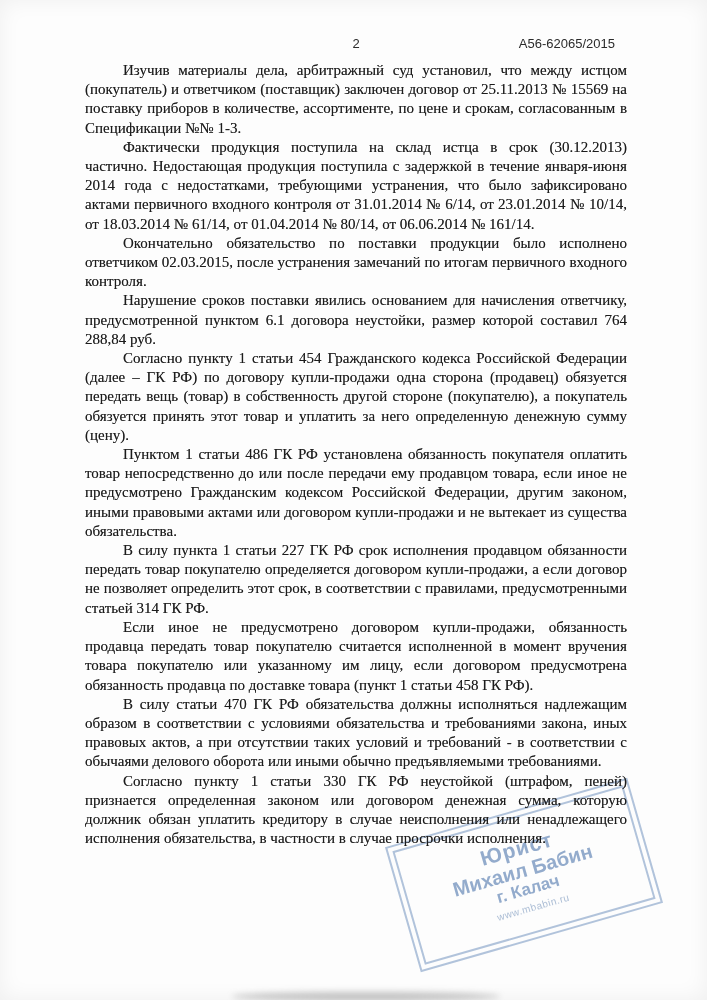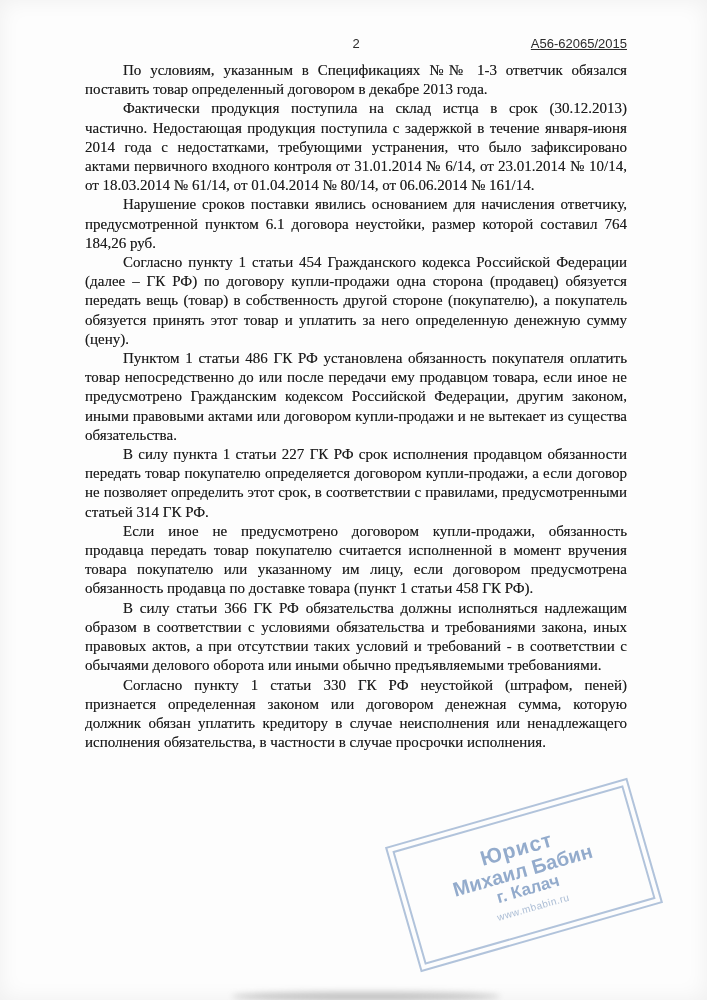--- a/index.html
+++ b/index.html
@@ -28,23 +28,22 @@
     color: #2b2b2b;
     z-index: 2;
   }
   .page-num {
     position: absolute;
     left: 0; right: 0;
     text-align: center;
   }
   .case-num {
     position: absolute;
-    right: 0;
+    right: 12px;
     top: 0;
-    text-decoration: underline;
   }
   .content {
     position: absolute;
     top: 61px;
     left: 85px;
     width: 542px;
     z-index: 2;
   }
   p.para {
     margin: 0;
@@ -105,28 +104,29 @@
 <body>
 
 <div class="page">
 
   <div class="header">
     <div class="page-num">2</div>
     <div class="case-num">А56-62065/2015</div>
   </div>
 
   <div class="content">
-    <p class="para">По условиям, указанным в Спецификациях №№ 1-3 ответчик обязался поставить товар определенный договором в декабре 2013 года.</p>
+    <p class="para">Изучив материалы дела, арбитражный суд установил, что между истцом (покупатель) и ответчиком (поставщик) заключен договор от 25.11.2013 № 15569 на поставку приборов в количестве, ассортименте, по цене и срокам, согласованным в Спецификации №№ 1-3.</p>
     <p class="para">Фактически продукция поступила на склад истца в срок (30.12.2013) частично. Недостающая продукция поступила с задержкой в течение января-июня 2014 года с недостатками, требующими устранения, что было зафиксировано актами первичного входного контроля от 31.01.2014 № 6/14, от 23.01.2014 № 10/14, от 18.03.2014 № 61/14, от 01.04.2014 № 80/14, от 06.06.2014 № 161/14.</p>
-    <p class="para">Нарушение сроков поставки явились основанием для начисления ответчику, предусмотренной пунктом 6.1 договора неустойки, размер которой составил 764 184,26 руб.</p>
+    <p class="para">Окончательно обязательство по поставки продукции было исполнено ответчиком 02.03.2015, после устранения замечаний по итогам первичного входного контроля.</p>
+    <p class="para">Нарушение сроков поставки явились основанием для начисления ответчику, предусмотренной пунктом 6.1 договора неустойки, размер которой составил 764 288,84 руб.</p>
     <p class="para">Согласно пункту 1 статьи 454 Гражданского кодекса Российской Федерации (далее – ГК РФ) по договору купли-продажи одна сторона (продавец) обязуется передать вещь (товар) в собственность другой стороне (покупателю), а покупатель обязуется принять этот товар и уплатить за него определенную денежную сумму (цену).</p>
     <p class="para">Пунктом 1 статьи 486 ГК РФ установлена обязанность покупателя оплатить товар непосредственно до или после передачи ему продавцом товара, если иное не предусмотрено Гражданским кодексом Российской Федерации, другим законом, иными правовыми актами или договором купли-продажи и не вытекает из существа обязательства.</p>
     <p class="para">В силу пункта 1 статьи 227 ГК РФ срок исполнения продавцом обязанности передать товар покупателю определяется договором купли-продажи, а если договор не позволяет определить этот срок, в соответствии с правилами, предусмотренными статьей 314 ГК РФ.</p>
     <p class="para">Если иное не предусмотрено договором купли-продажи, обязанность продавца передать товар покупателю считается исполненной в момент вручения товара покупателю или указанному им лицу, если договором предусмотрена обязанность продавца по доставке товара (пункт 1 статьи 458 ГК РФ).</p>
-    <p class="para">В силу статьи 366 ГК РФ обязательства должны исполняться надлежащим образом в соответствии с условиями обязательства и требованиями закона, иных правовых актов, а при отсутствии таких условий и требований - в соответствии с обычаями делового оборота или иными обычно предъявляемыми требованиями.</p>
+    <p class="para">В силу статьи 470 ГК РФ обязательства должны исполняться надлежащим образом в соответствии с условиями обязательства и требованиями закона, иных правовых актов, а при отсутствии таких условий и требований - в соответствии с обычаями делового оборота или иными обычно предъявляемыми требованиями.</p>
     <p class="para">Согласно пункту 1 статьи 330 ГК РФ неустойкой (штрафом, пеней) признается определенная законом или договором денежная сумма, которую должник обязан уплатить кредитору в случае неисполнения или ненадлежащего исполнения обязательства, в частности в случае просрочки исполнения.</p>
 
   </div>
 
   <div class="stamp">
     <div class="stamp-inner">
       <div class="stamp-line1">Юрист</div>
       <div class="stamp-line2">Михаил Бабин</div>
       <div class="stamp-line3">г. Калач</div>
       <div class="stamp-url">www.mbabin.ru</div>

